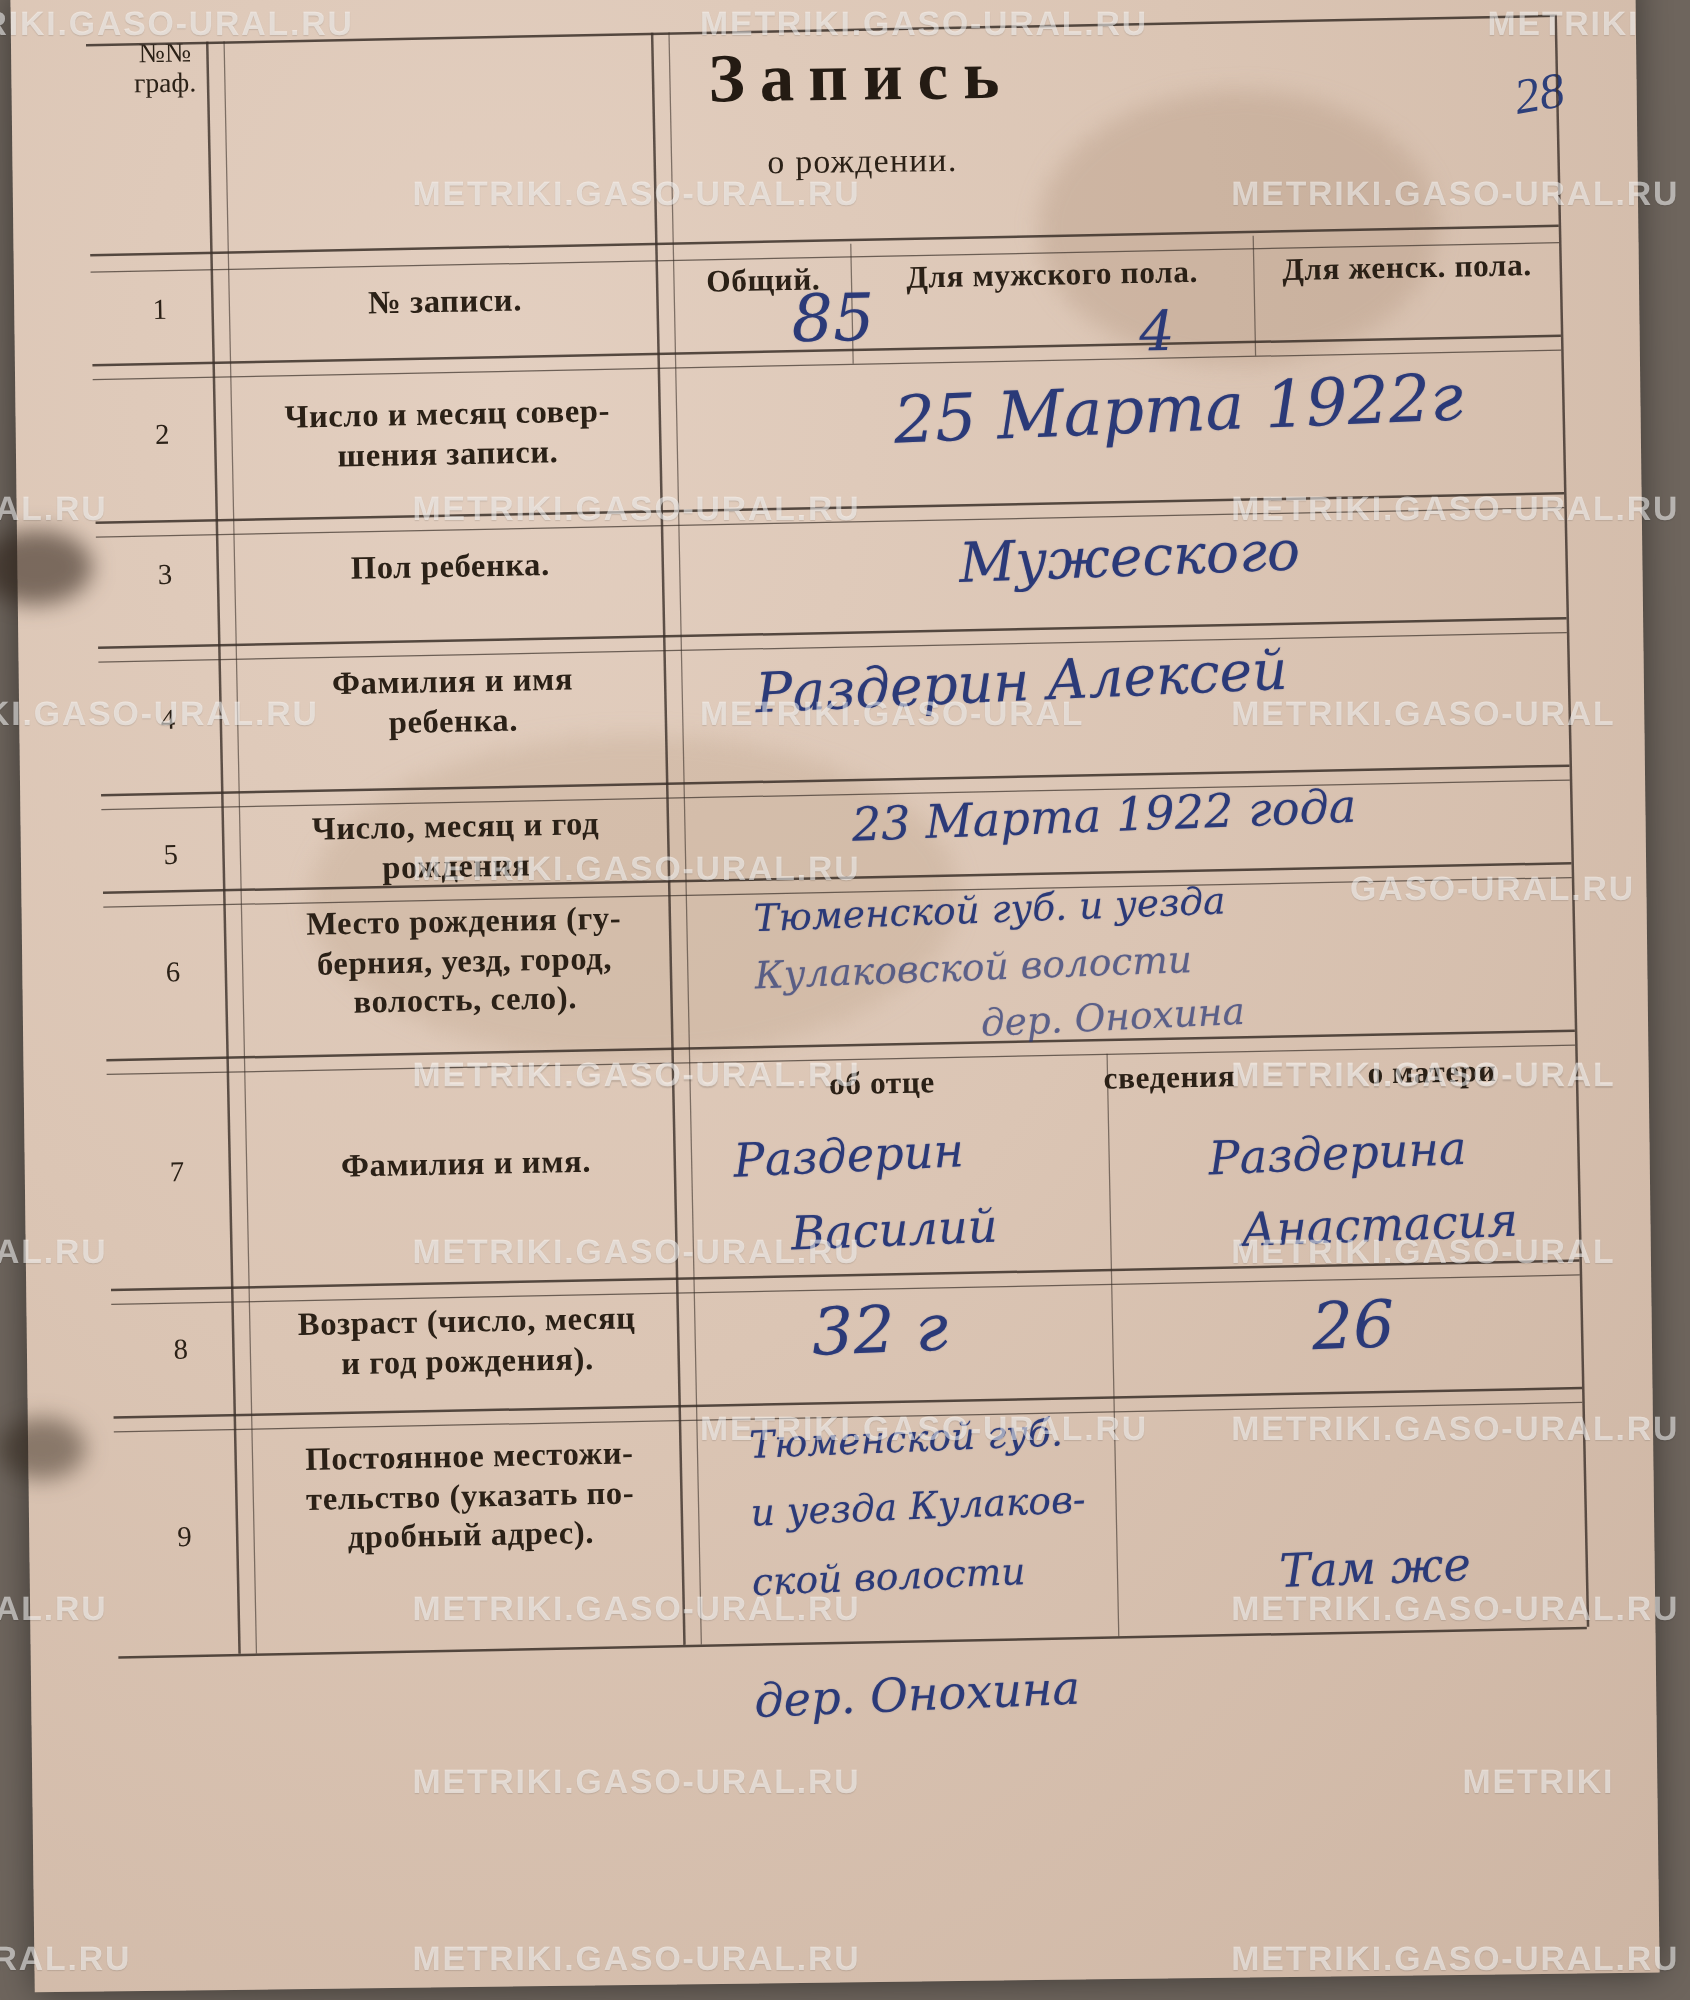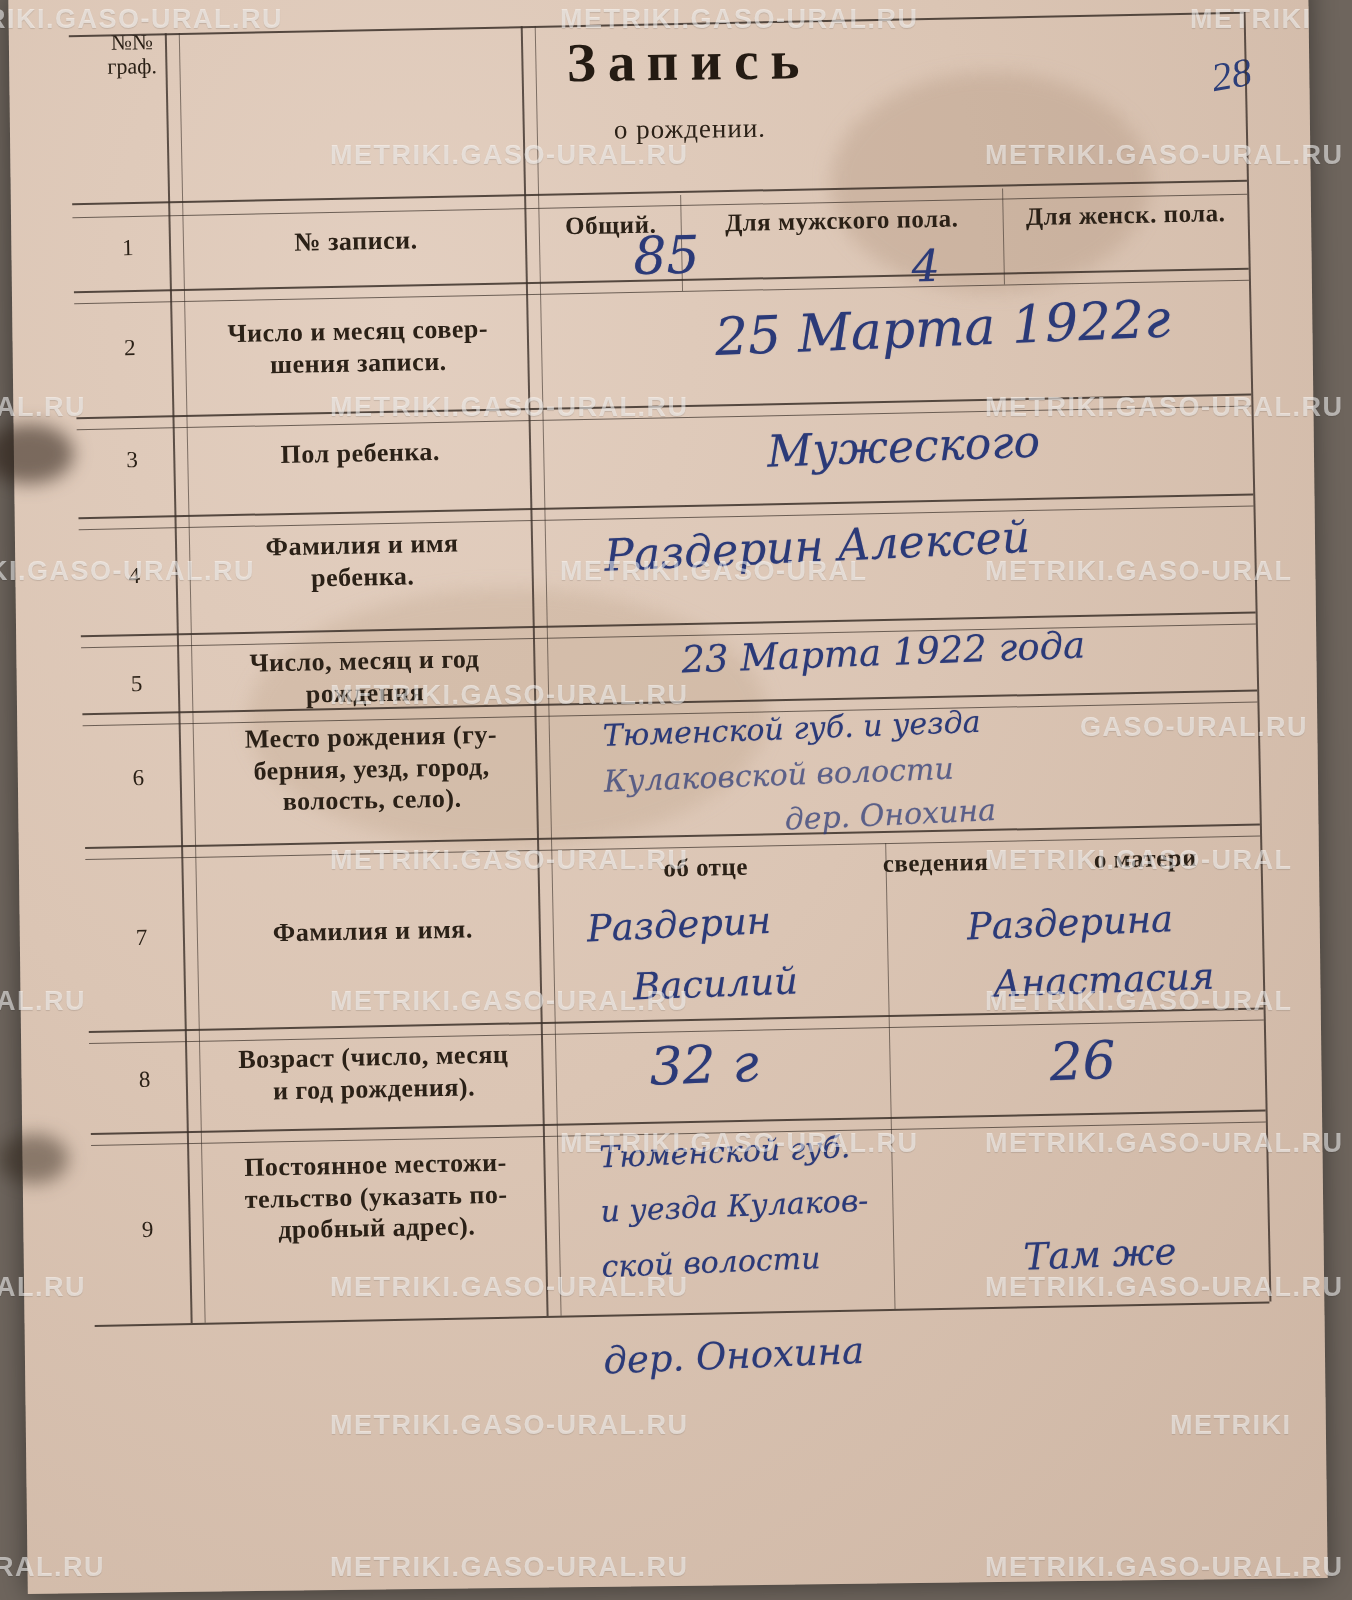--- a/index.html
+++ b/index.html
@@ -304,21 +304,21 @@
       <div class="wm" style="left: 1190px; top: 4px;">METRIKI</div>
       <div class="wm" style="left: 330px; top: 140px;">METRIKI.GASO-URAL.RU</div>
       <div class="wm" style="left: 985px; top: 140px;">METRIKI.GASO-URAL.RU</div>
       <div class="wm" style="left: -4px; top: 392px;">AL.RU</div>
       <div class="wm" style="left: 330px; top: 392px;">METRIKI.GASO-URAL.RU</div>
       <div class="wm" style="left: 985px; top: 392px;">METRIKI.GASO-URAL.RU</div>
       <div class="wm" style="left: -12px; top: 556px;">KI.GASO-URAL.RU</div>
       <div class="wm" style="left: 560px; top: 556px;">METRIKI.GASO-URAL</div>
       <div class="wm" style="left: 985px; top: 556px;">METRIKI.GASO-URAL</div>
       <div class="wm" style="left: 330px; top: 680px;">METRIKI.GASO-URAL.RU</div>
-      <div class="wm" style="left: 1080px; top: 712px;">GASO-URAL.RU</div>
+      <div class="wm" style="left: 1080px; top: 696px;">GASO-URAL.RU</div>
       <div class="wm" style="left: 330px; top: 845px;">METRIKI.GASO-URAL.RU</div>
       <div class="wm" style="left: 985px; top: 845px;">METRIKI.GASO-URAL</div>
       <div class="wm" style="left: -4px; top: 986px;">AL.RU</div>
       <div class="wm" style="left: 330px; top: 986px;">METRIKI.GASO-URAL.RU</div>
       <div class="wm" style="left: 985px; top: 986px;">METRIKI.GASO-URAL</div>
       <div class="wm" style="left: 560px; top: 1128px;">METRIKI.GASO-URAL.RU</div>
       <div class="wm" style="left: 985px; top: 1128px;">METRIKI.GASO-URAL.RU</div>
       <div class="wm" style="left: -4px; top: 1272px;">AL.RU</div>
       <div class="wm" style="left: 330px; top: 1272px;">METRIKI.GASO-URAL.RU</div>
       <div class="wm" style="left: 985px; top: 1272px;">METRIKI.GASO-URAL.RU</div>

